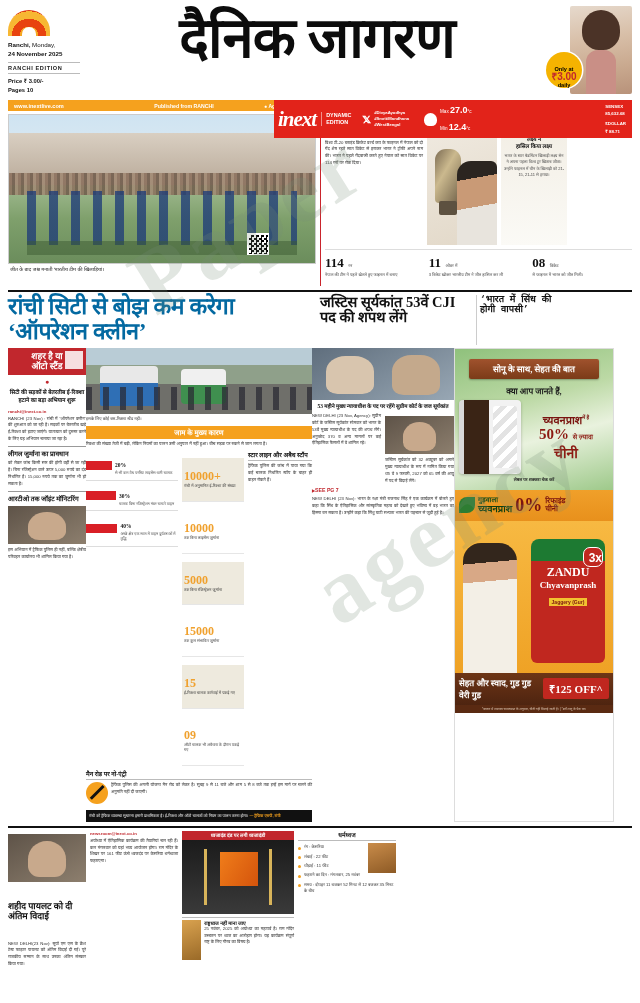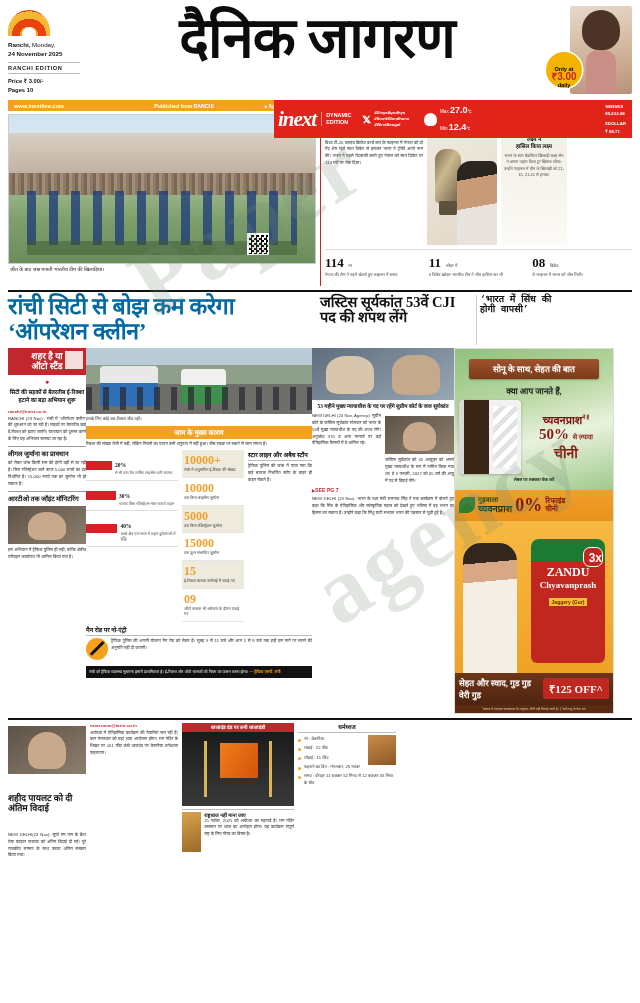--- a/index.html
+++ b/index.html
@@ -161,21 +161,21 @@
   .bars { width:92px; }
   .bar-item { display:flex; align-items:center; gap:3px; border-bottom:1px solid #ddd; padding:3px 0; }
   .bar-g { width:26px; height:9px; background:#d91f26; }
   .bar-g.b2 { width:30px; }
   .bar-g.b3 { width:34px; }
   .bar-v { font-family:"Liberation Serif",serif; font-size:10px; font-weight:700; color:#111; }
   .bar-v span { font-size:5.5px; }
   .bar-t { font-size:3.8px; line-height:1.4; color:#444; flex:1; }
 
   .nums { width:62px; }
-  .num-item { padding:4px 2px; border-bottom:1px solid #e6e6e6; }
+  .num-item { padding:12px 2px; border-bottom:1px solid #e6e6e6;margin-top:8px; }
   .num-item:nth-child(odd) { background:#eeeade; }
   .num-v { font-family:"Liberation Serif",serif; font-size:12px; font-weight:700; color:#f0a12e;
     line-height:1; }
   .num-t { font-size:3.9px; line-height:1.45; color:#333; margin-top:1px; }
 
   .twocol { display:flex; gap:4px; margin-top:3px; }
   .tc { flex:1; }
   .tc h5 { font-family:"Liberation Serif",serif; font-size:6.2px; font-weight:700; color:#111;
     border-bottom:1px solid #bbb; padding-bottom:1px; margin-bottom:2px; }
   .noentry { width:22px; height:22px; border-radius:50%; background:#f5a11e; position:relative;

